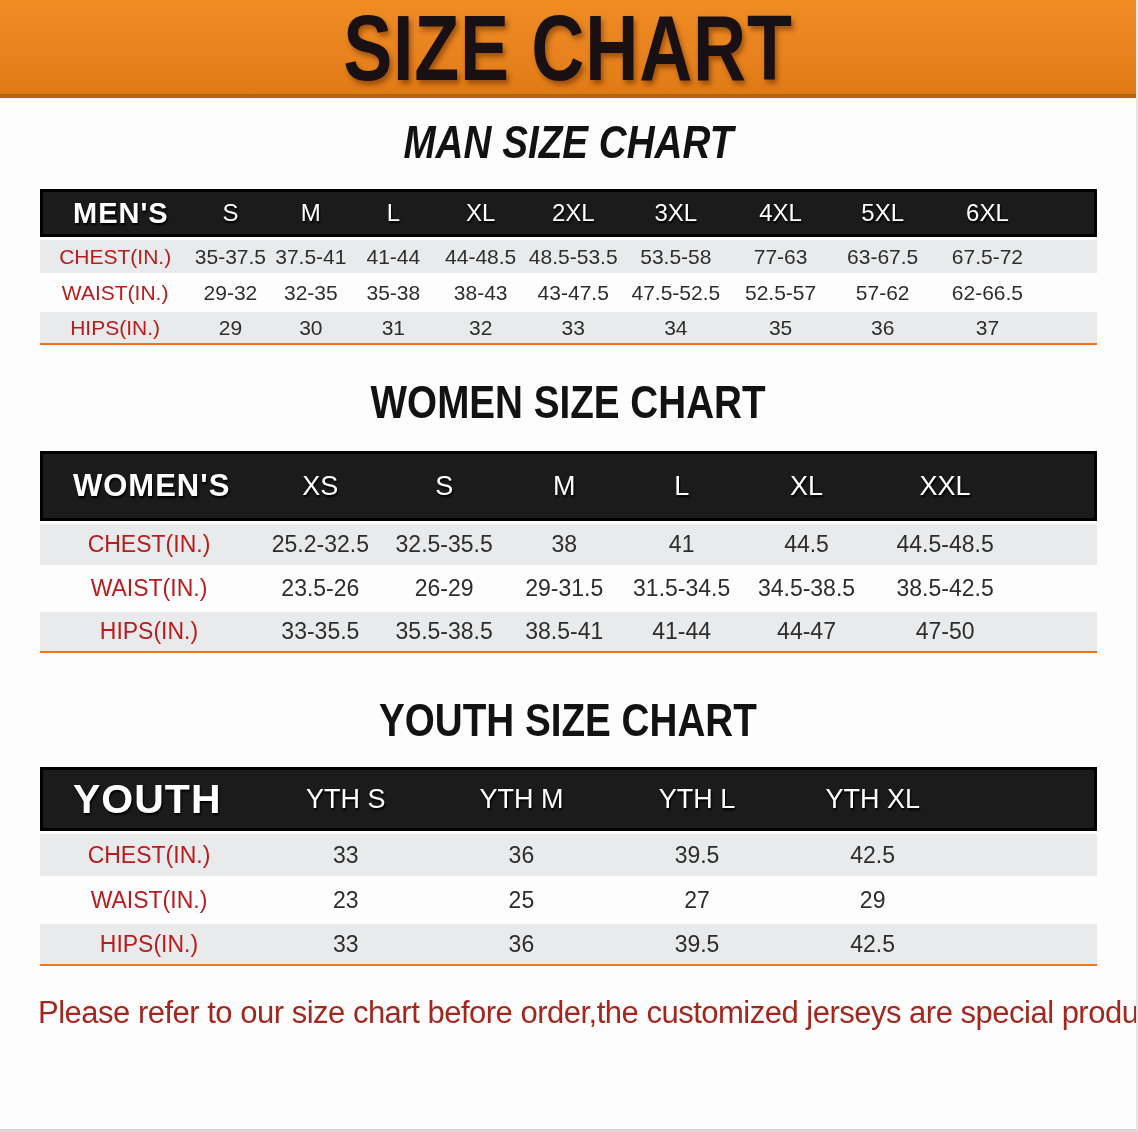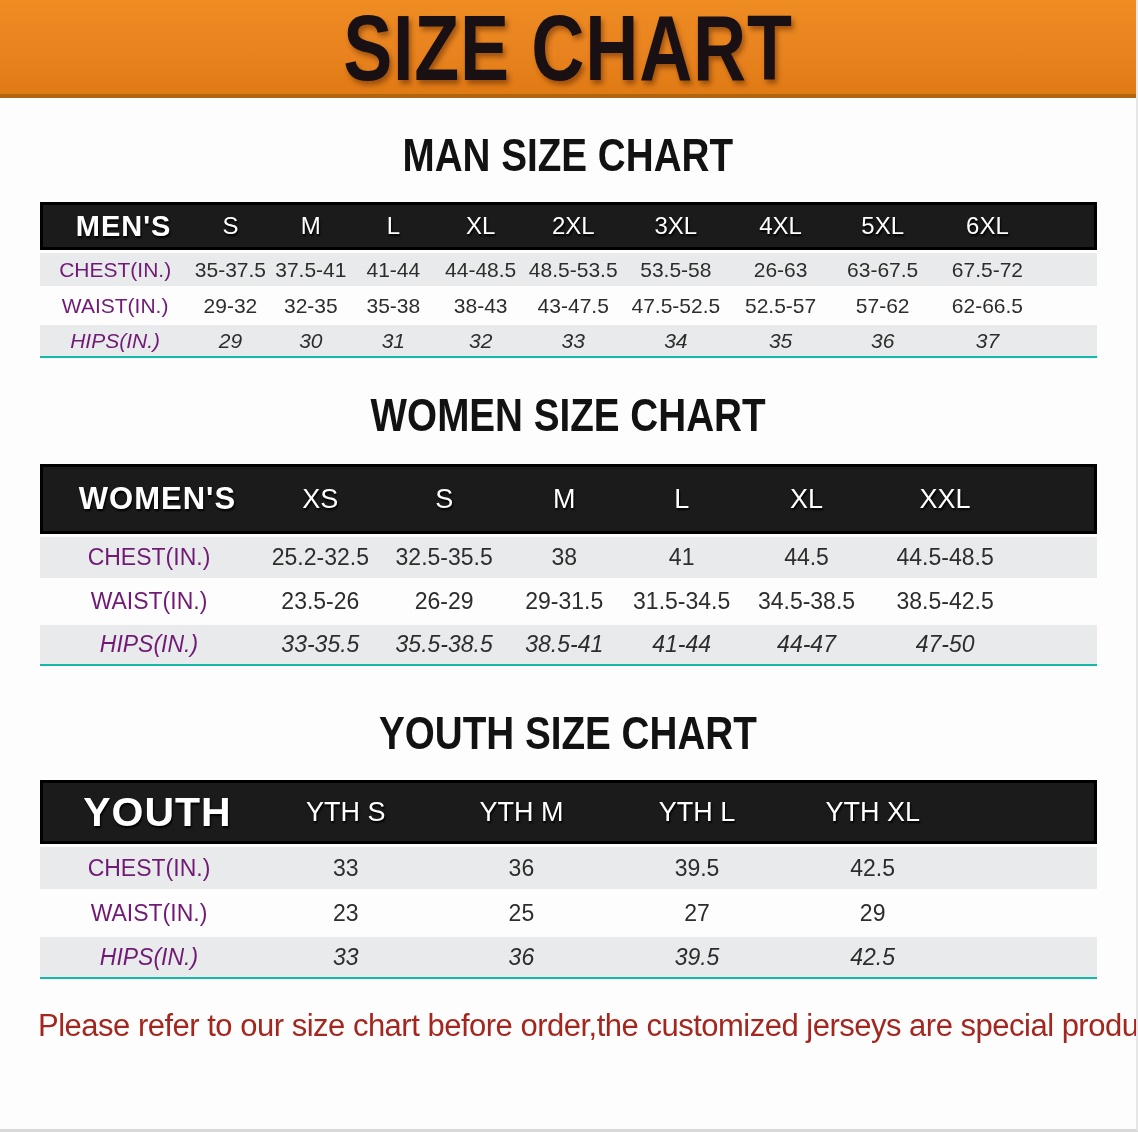--- a/index.html
+++ b/index.html
@@ -29,45 +29,45 @@
 
   
   .section-title {
     text-align:center; line-height:48px; height:48px;
   }
   .section-title span {
     display:inline-block; font-size:46px; font-weight:700; color:#121212;
     transform:scaleX(0.84); transform-origin:center; white-space:nowrap;
     letter-spacing:0px;
   }
-  .sec-men  .section-title { margin:33px 0 20px; }
+  .sec-men  .section-title { margin:20px 0 20px;font-style:italic; }
   .sec-women .section-title { margin:30px 0 22px; }
   .sec-youth .section-title { margin:40px 0 20px; }
 
   
   .size-table {
     width:1057px; margin-left:40px;
     border-collapse:separate; border-spacing:0 3px;
     table-layout:fixed;
   }
   .size-table thead th {
     background:#1b1b1b; color:#ffffff; font-weight:400;
     border-top:3px solid #000; border-bottom:3px solid #000;
     text-shadow:1px 2px 2px #000;
     white-space:nowrap; overflow:hidden;
   }
-  .size-table thead th:first-child { border-left:3px solid #000; text-align:center; padding-left:14px; font-weight:700; letter-spacing:1px;margin-left:46px; }
+  .size-table thead th:first-child { border-left:3px solid #000; text-align:left; padding-left:30px; font-weight:700; letter-spacing:1px;margin-left:46px; }
   .size-table thead th:last-child  { border-right:3px solid #000; }
   .size-table tbody tr:nth-child(odd)  td { background:#e8eaeb; }
   .size-table tbody tr:nth-child(even) td { background:#fdfdfe; }
   .size-table td {
     text-align:center; color:#2d2d2d; white-space:nowrap; overflow:hidden;
   }
-  .size-table tbody tr:last-child td { border-bottom:2px solid #14b8a6;font-style:italic; }
-  .size-table td.row-label { color:#701a75; }
+  .size-table tbody tr:last-child td { border-bottom:2px solid #f97316; }
+  .size-table td.row-label { color:#b91c1c; }
 
   .t-men   thead th { height:48px; font-size:24px; }
   .t-men   thead th:first-child { font-size:29px; }
   .t-men   td { height:33px; font-size:21px; }
   .t-women thead th { height:70px; font-size:27px; }
   .t-women thead th:first-child { font-size:31px; }
   .t-women td { height:41px; font-size:23px; }
   .t-youth thead th { height:64px; font-size:27px; }
   .t-youth thead th:first-child { font-size:41px; }
   .t-youth td { height:42px; font-size:23px; }
@@ -123,21 +123,21 @@
         </thead>
         <tbody>
           <tr>
             <td class="row-label">CHEST(IN.)</td>
             <td>35-37.5</td>
             <td>37.5-41</td>
             <td>41-44</td>
             <td>44-48.5</td>
             <td>48.5-53.5</td>
             <td>53.5-58</td>
-            <td>26-63</td>
+            <td>77-63</td>
             <td>63-67.5</td>
             <td>67.5-72</td>
             <td></td>
           </tr>
           <tr>
             <td class="row-label">WAIST(IN.)</td>
             <td>29-32</td>
             <td>32-35</td>
             <td>35-38</td>
             <td>38-43</td>

